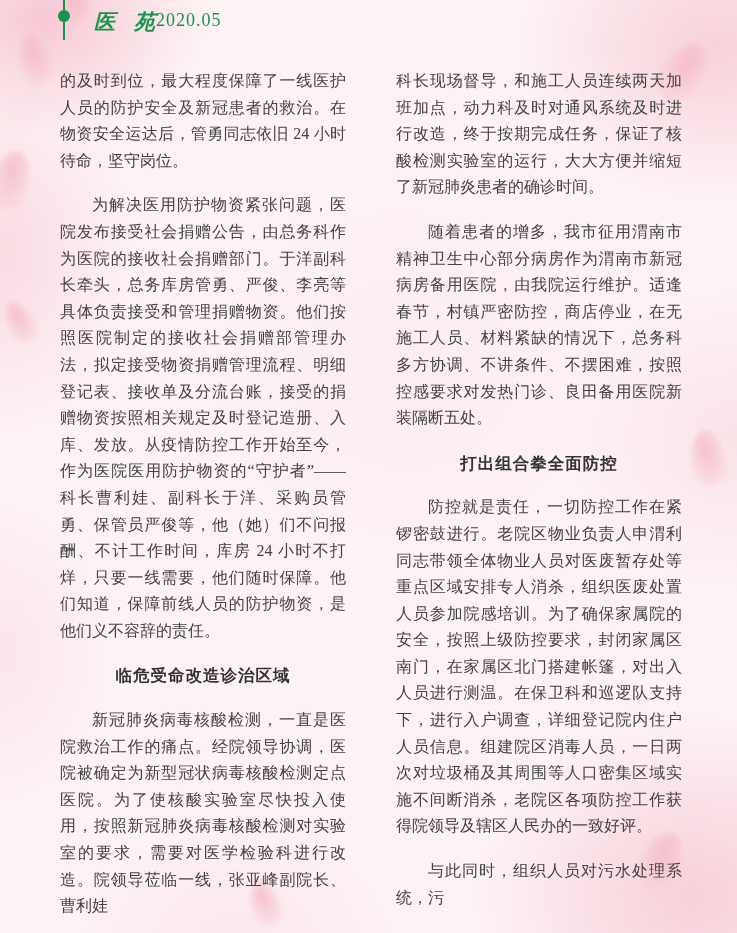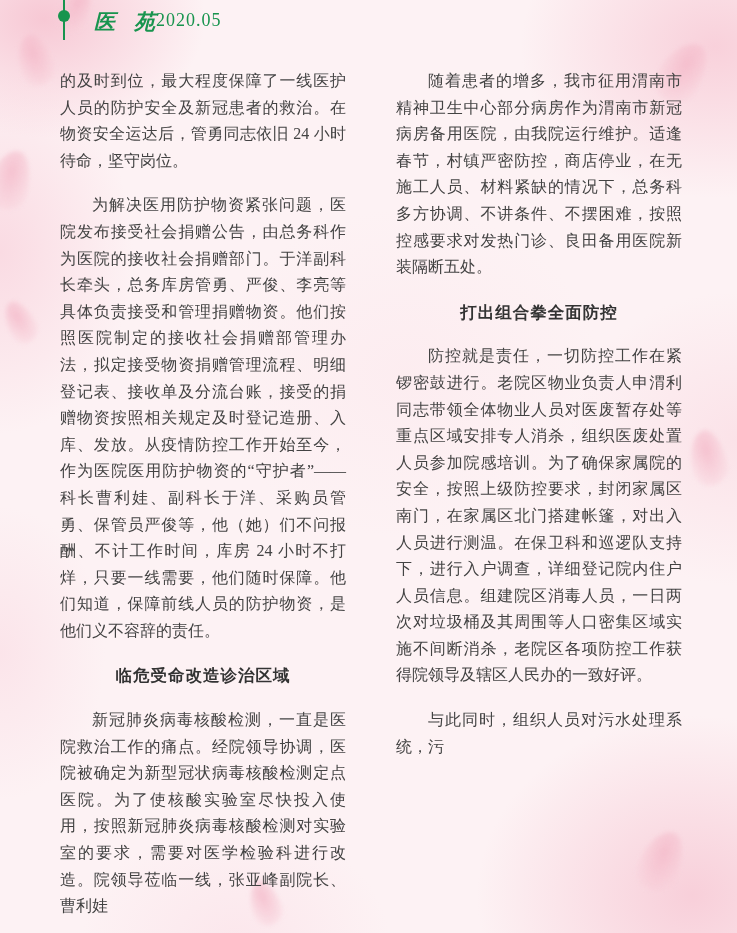--- a/index.html
+++ b/index.html
@@ -95,20 +95,21 @@
     <div class="columns">
 
       <div class="col">
         <p>的及时到位，最大程度保障了一线医护人员的防护安全及新冠患者的救治。在物资安全运达后，管勇同志依旧 24 小时待命，坚守岗位。</p>
         <p class="indent">为解决医用防护物资紧张问题，医院发布接受社会捐赠公告，由总务科作为医院的接收社会捐赠部门。于洋副科长牵头，总务库房管勇、严俊、李亮等具体负责接受和管理捐赠物资。他们按照医院制定的接收社会捐赠部管理办法，拟定接受物资捐赠管理流程、明细登记表、接收单及分流台账，接受的捐赠物资按照相关规定及时登记造册、入库、发放。从疫情防控工作开始至今，作为医院医用防护物资的“守护者”——科长曹利娃、副科长于洋、采购员管勇、保管员严俊等，他（她）们不问报酬、不计工作时间，库房 24 小时不打烊，只要一线需要，他们随时保障。他们知道，保障前线人员的防护物资，是他们义不容辞的责任。</p>
         <h3>临危受命改造诊治区域</h3>
         <p class="indent">新冠肺炎病毒核酸检测，一直是医院救治工作的痛点。经院领导协调，医院被确定为新型冠状病毒核酸检测定点医院。为了使核酸实验室尽快投入使用，按照新冠肺炎病毒核酸检测对实验室的要求，需要对医学检验科进行改造。院领导莅临一线，张亚峰副院长、曹利娃</p>
       </div>
 
       <div class="col">
+        <p>科长现场督导，和施工人员连续两天加班加点，动力科及时对通风系统及时进行改造，终于按期完成任务，保证了核酸检测实验室的运行，大大方便并缩短了新冠肺炎患者的确诊时间。</p>
         <p class="indent">随着患者的增多，我市征用渭南市精神卫生中心部分病房作为渭南市新冠病房备用医院，由我院运行维护。适逢春节，村镇严密防控，商店停业，在无施工人员、材料紧缺的情况下，总务科多方协调、不讲条件、不摆困难，按照控感要求对发热门诊、良田备用医院新装隔断五处。</p>
         <h3>打出组合拳全面防控</h3>
         <p class="indent">防控就是责任，一切防控工作在紧锣密鼓进行。老院区物业负责人申渭利同志带领全体物业人员对医废暂存处等重点区域安排专人消杀，组织医废处置人员参加院感培训。为了确保家属院的安全，按照上级防控要求，封闭家属区南门，在家属区北门搭建帐篷，对出入人员进行测温。在保卫科和巡逻队支持下，进行入户调查，详细登记院内住户人员信息。组建院区消毒人员，一日两次对垃圾桶及其周围等人口密集区域实施不间断消杀，老院区各项防控工作获得院领导及辖区人民办的一致好评。</p>
         <p class="indent">与此同时，组织人员对污水处理系统，污</p>
       </div>
 
     </div>
 
   </div>
 </div>

